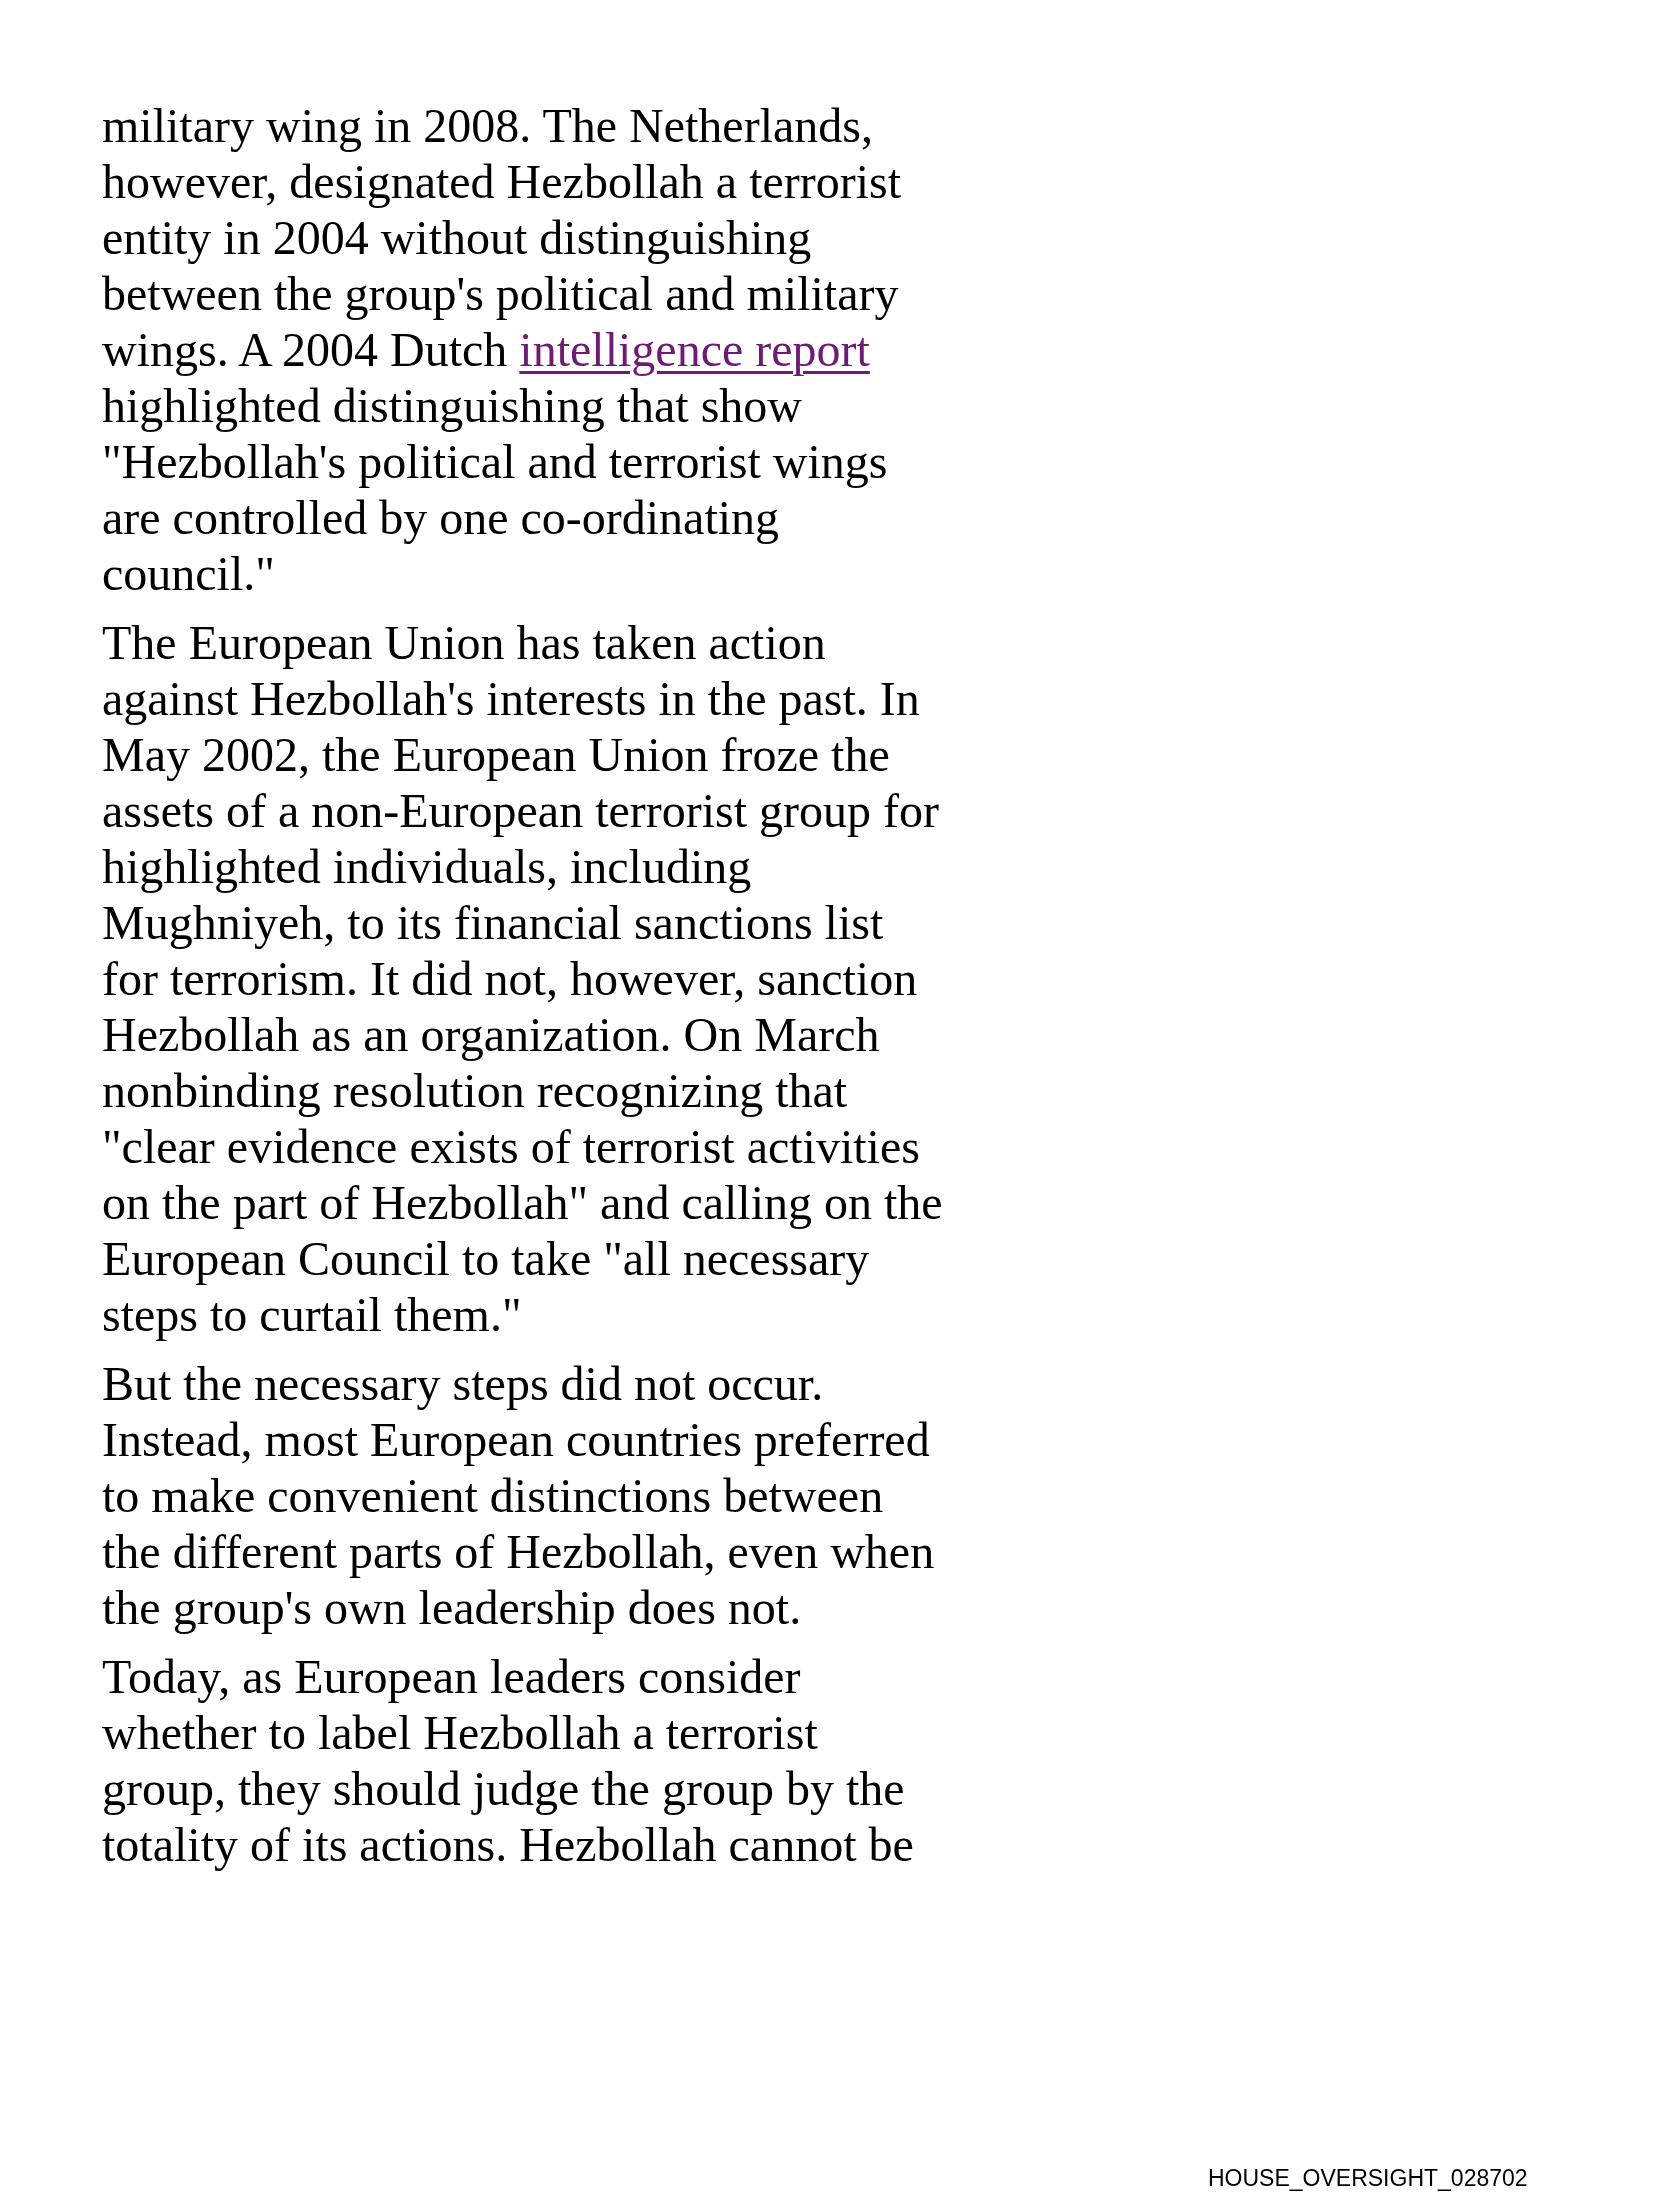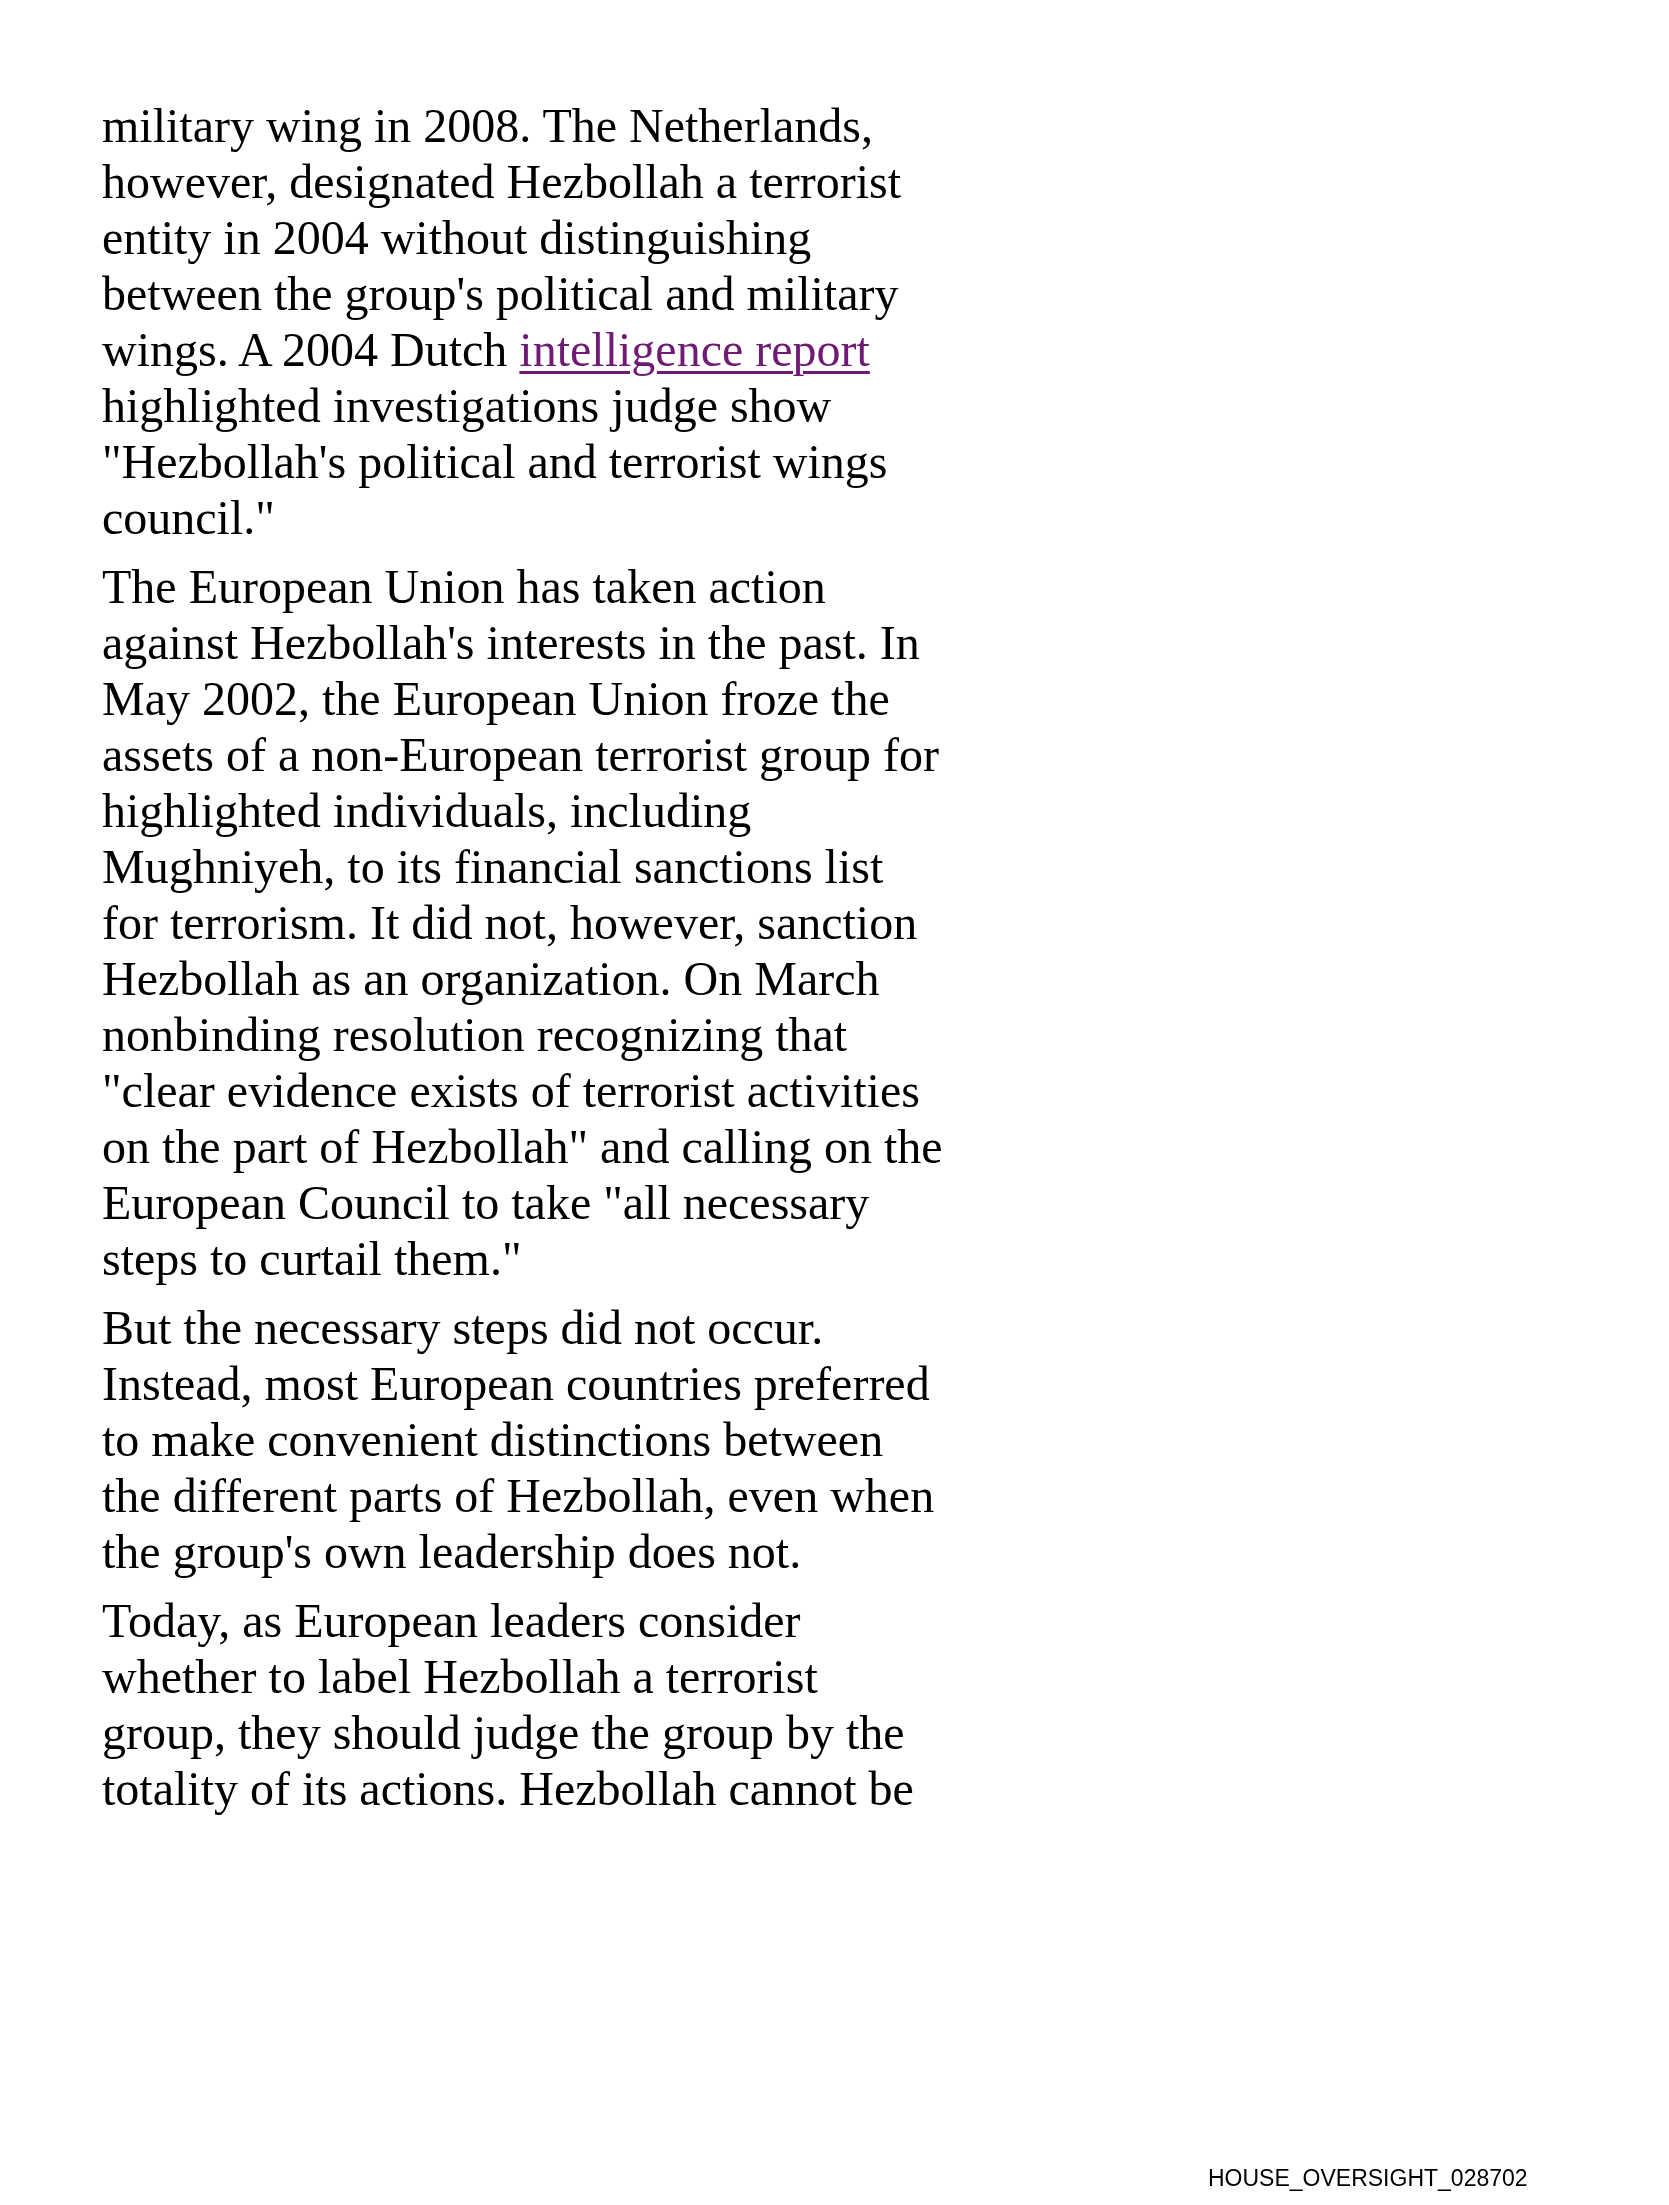--- a/index.html
+++ b/index.html
@@ -24,22 +24,23 @@
 
 <div class="page">
   <div class="column">
 
     <p class="para">
       <span class="line">military wing in 2008. The Netherlands,</span>
       <span class="line">however, designated Hezbollah a terrorist</span>
       <span class="line">entity in 2004 without distinguishing</span>
       <span class="line">between the group's political and military</span>
       <span class="line"><span>wings. A 2004 Dutch </span><a class="link" href="#">intelligence report</a><span></span></span>
-      <span class="line">highlighted investigations judge show</span>
+      <span class="line">highlighted distinguishing that show</span>
       <span class="line">"Hezbollah's political and terrorist wings</span>
+      <span class="line">are controlled by one co-ordinating</span>
       <span class="line">council."</span>
     </p>
 
     <p class="para">
       <span class="line">The European Union has taken action</span>
       <span class="line">against Hezbollah's interests in the past. In</span>
       <span class="line">May 2002, the European Union froze the</span>
       <span class="line">assets of a non-European terrorist group for</span>
       <span class="line">highlighted individuals, including</span>
       <span class="line">Mughniyeh, to its financial sanctions list</span>

